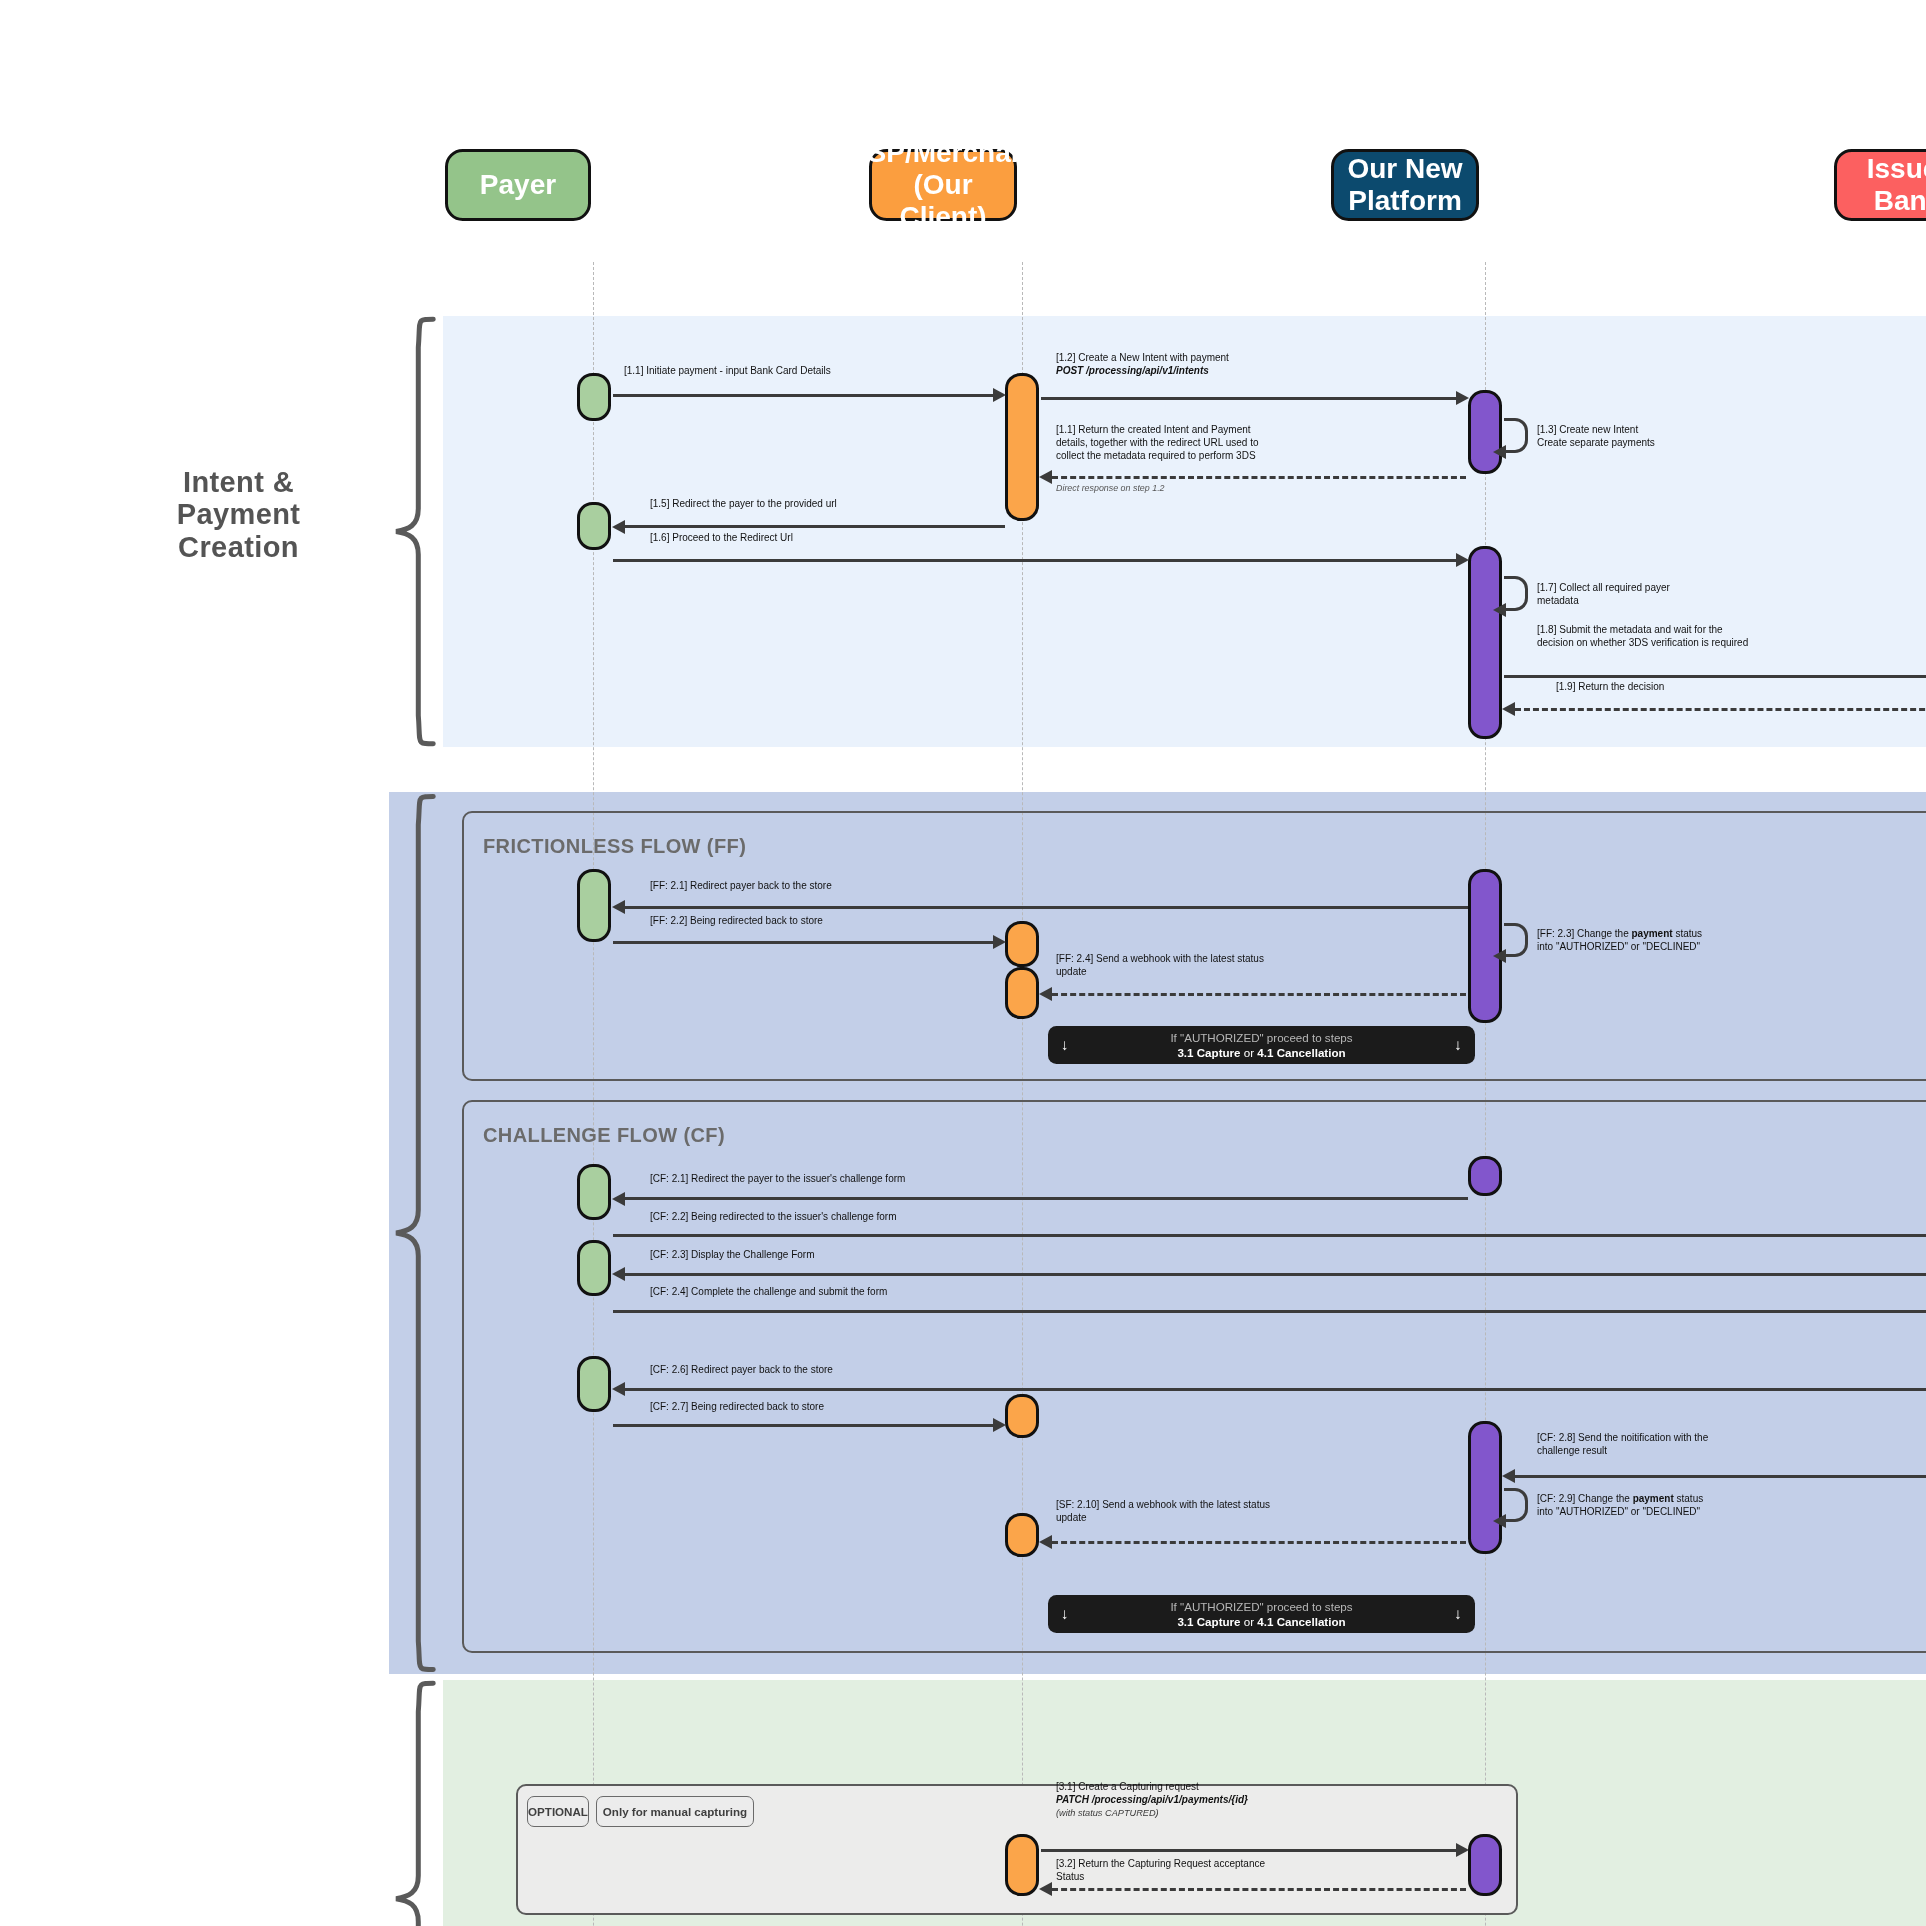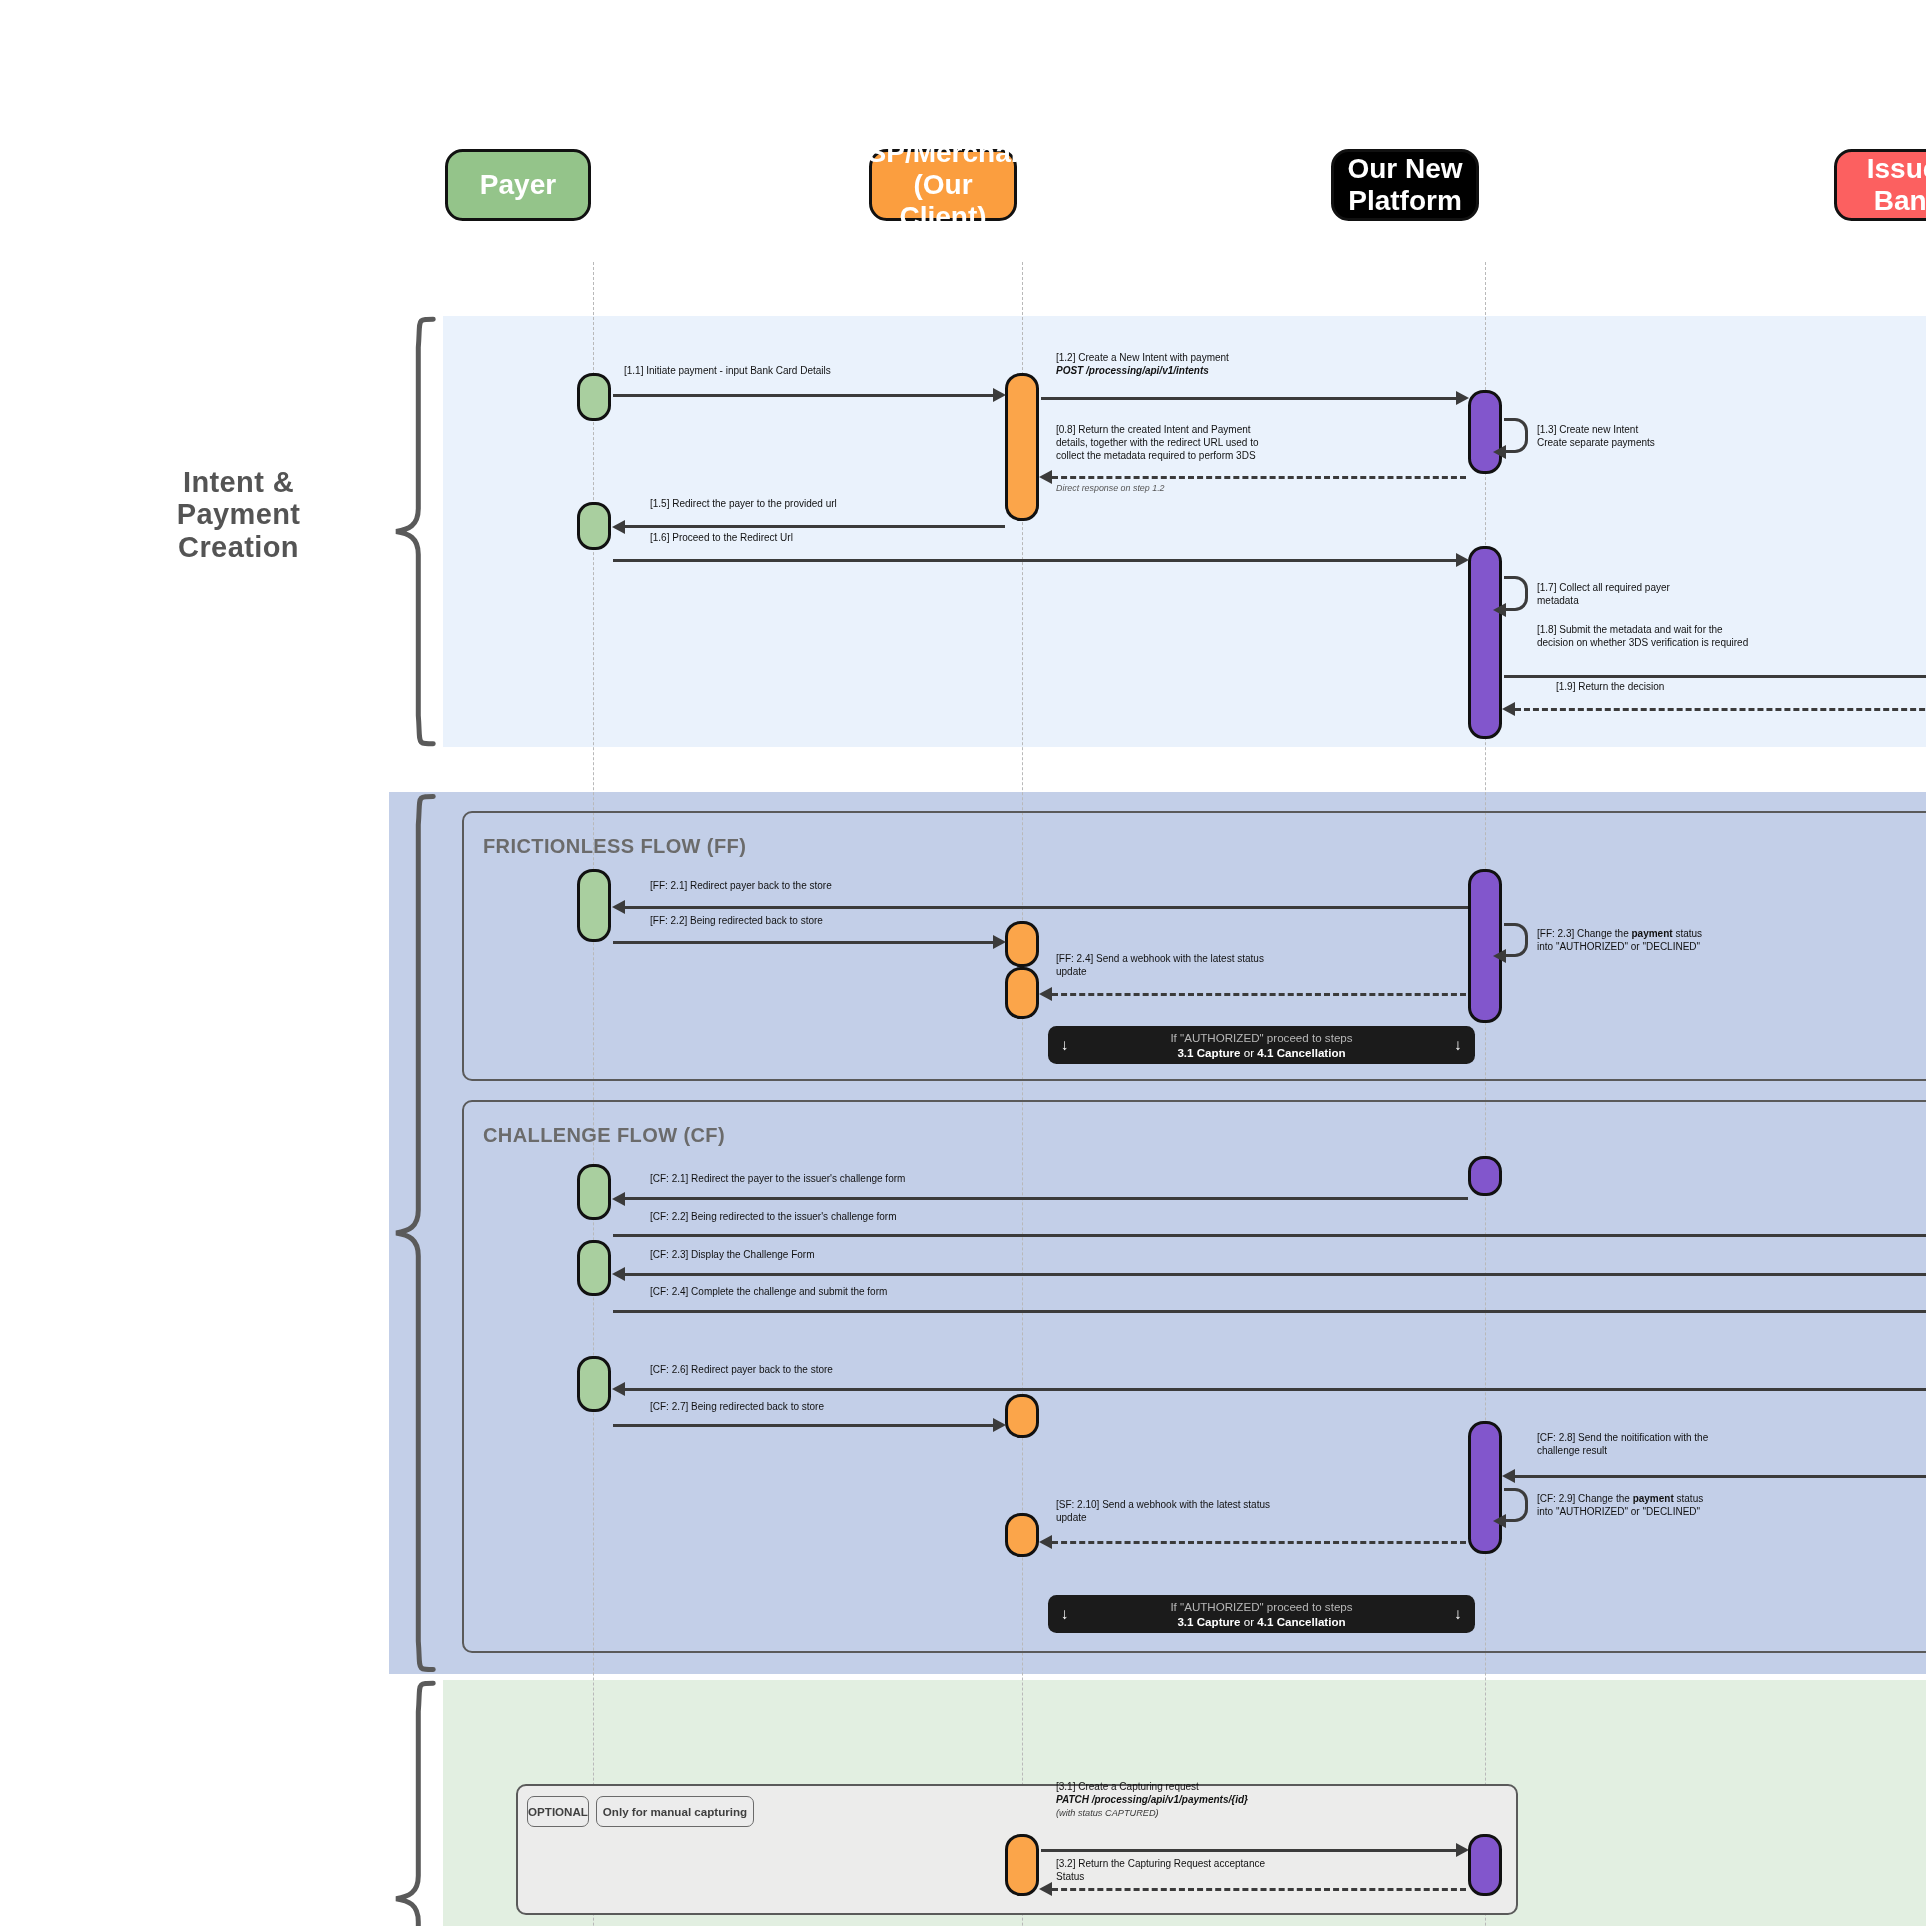--- a/index.html
+++ b/index.html
@@ -6,21 +6,21 @@
   body{font-family:"Liberation Sans",sans-serif;}
   #canvas{position:relative;width:2366px;height:3073px;background:#ffffff;overflow:hidden;}
 
   
   .actor{position:absolute;border-radius:17.7px;border:3.5px solid #111111;
          display:flex;align-items:center;justify-content:center;text-align:center;
          color:#ffffff;font-weight:bold;font-size:28px;line-height:1.15;
          box-sizing:border-box;padding:2.3px 3.9px;}
   .actor.green{background:#94c48a;}
   .actor.orange{background:#fb9e3f;}
-  .actor.purple{background:#000000;text-align:right;}
+  .actor.purple{background:#0c4a6e;text-align:right;}
   .actor.red{background:#fc6060;}
 
   
   .lifeline{position:absolute;width:0;border-left:1.9px dashed #b9b9b9;}
 
   
   .band{position:absolute;}
   .band-label{position:absolute;color:#545454;font-weight:bold;text-align:center;
               font-size:29px;line-height:1.12;letter-spacing:0.4px;}
   .band-label .sub{color:#a8a8a8;}
@@ -141,21 +141,21 @@
   <div class="head right" style="left:1456px;top:391px;"></div>
 
   <div class="selfloop" style="left:1504px;top:418px;width:24px;height:35px;"></div>
   <div class="head left" style="left:1493px;top:445px;"></div>
   <div class="msg" style="left:1537px;top:423px;width:347px;">
     <div>[1.3] Create new Intent</div>
     <div>Create separate payments</div>
   </div>
 
   <div class="msg" style="left:1056px;top:423px;width:424px;">
-    <div>[0.8] Return the created Intent and Payment</div>
+    <div>[1.1] Return the created Intent and Payment</div>
     <div>details, together with the redirect URL used to</div>
     <div>collect the metadata required to perform 3DS</div>
   </div>
   <div class="arrow dashed" style="left:1052px;top:476px;width:414px;"></div>
   <div class="head left" style="left:1039px;top:470px;"></div>
   <div class="msg" style="left:1056px;top:481px;width:270px;">
     <span class="note">Direct response on step 1.2</span>
   </div>
 
   <div class="msg" style="left:650px;top:497px;width:378px;">

